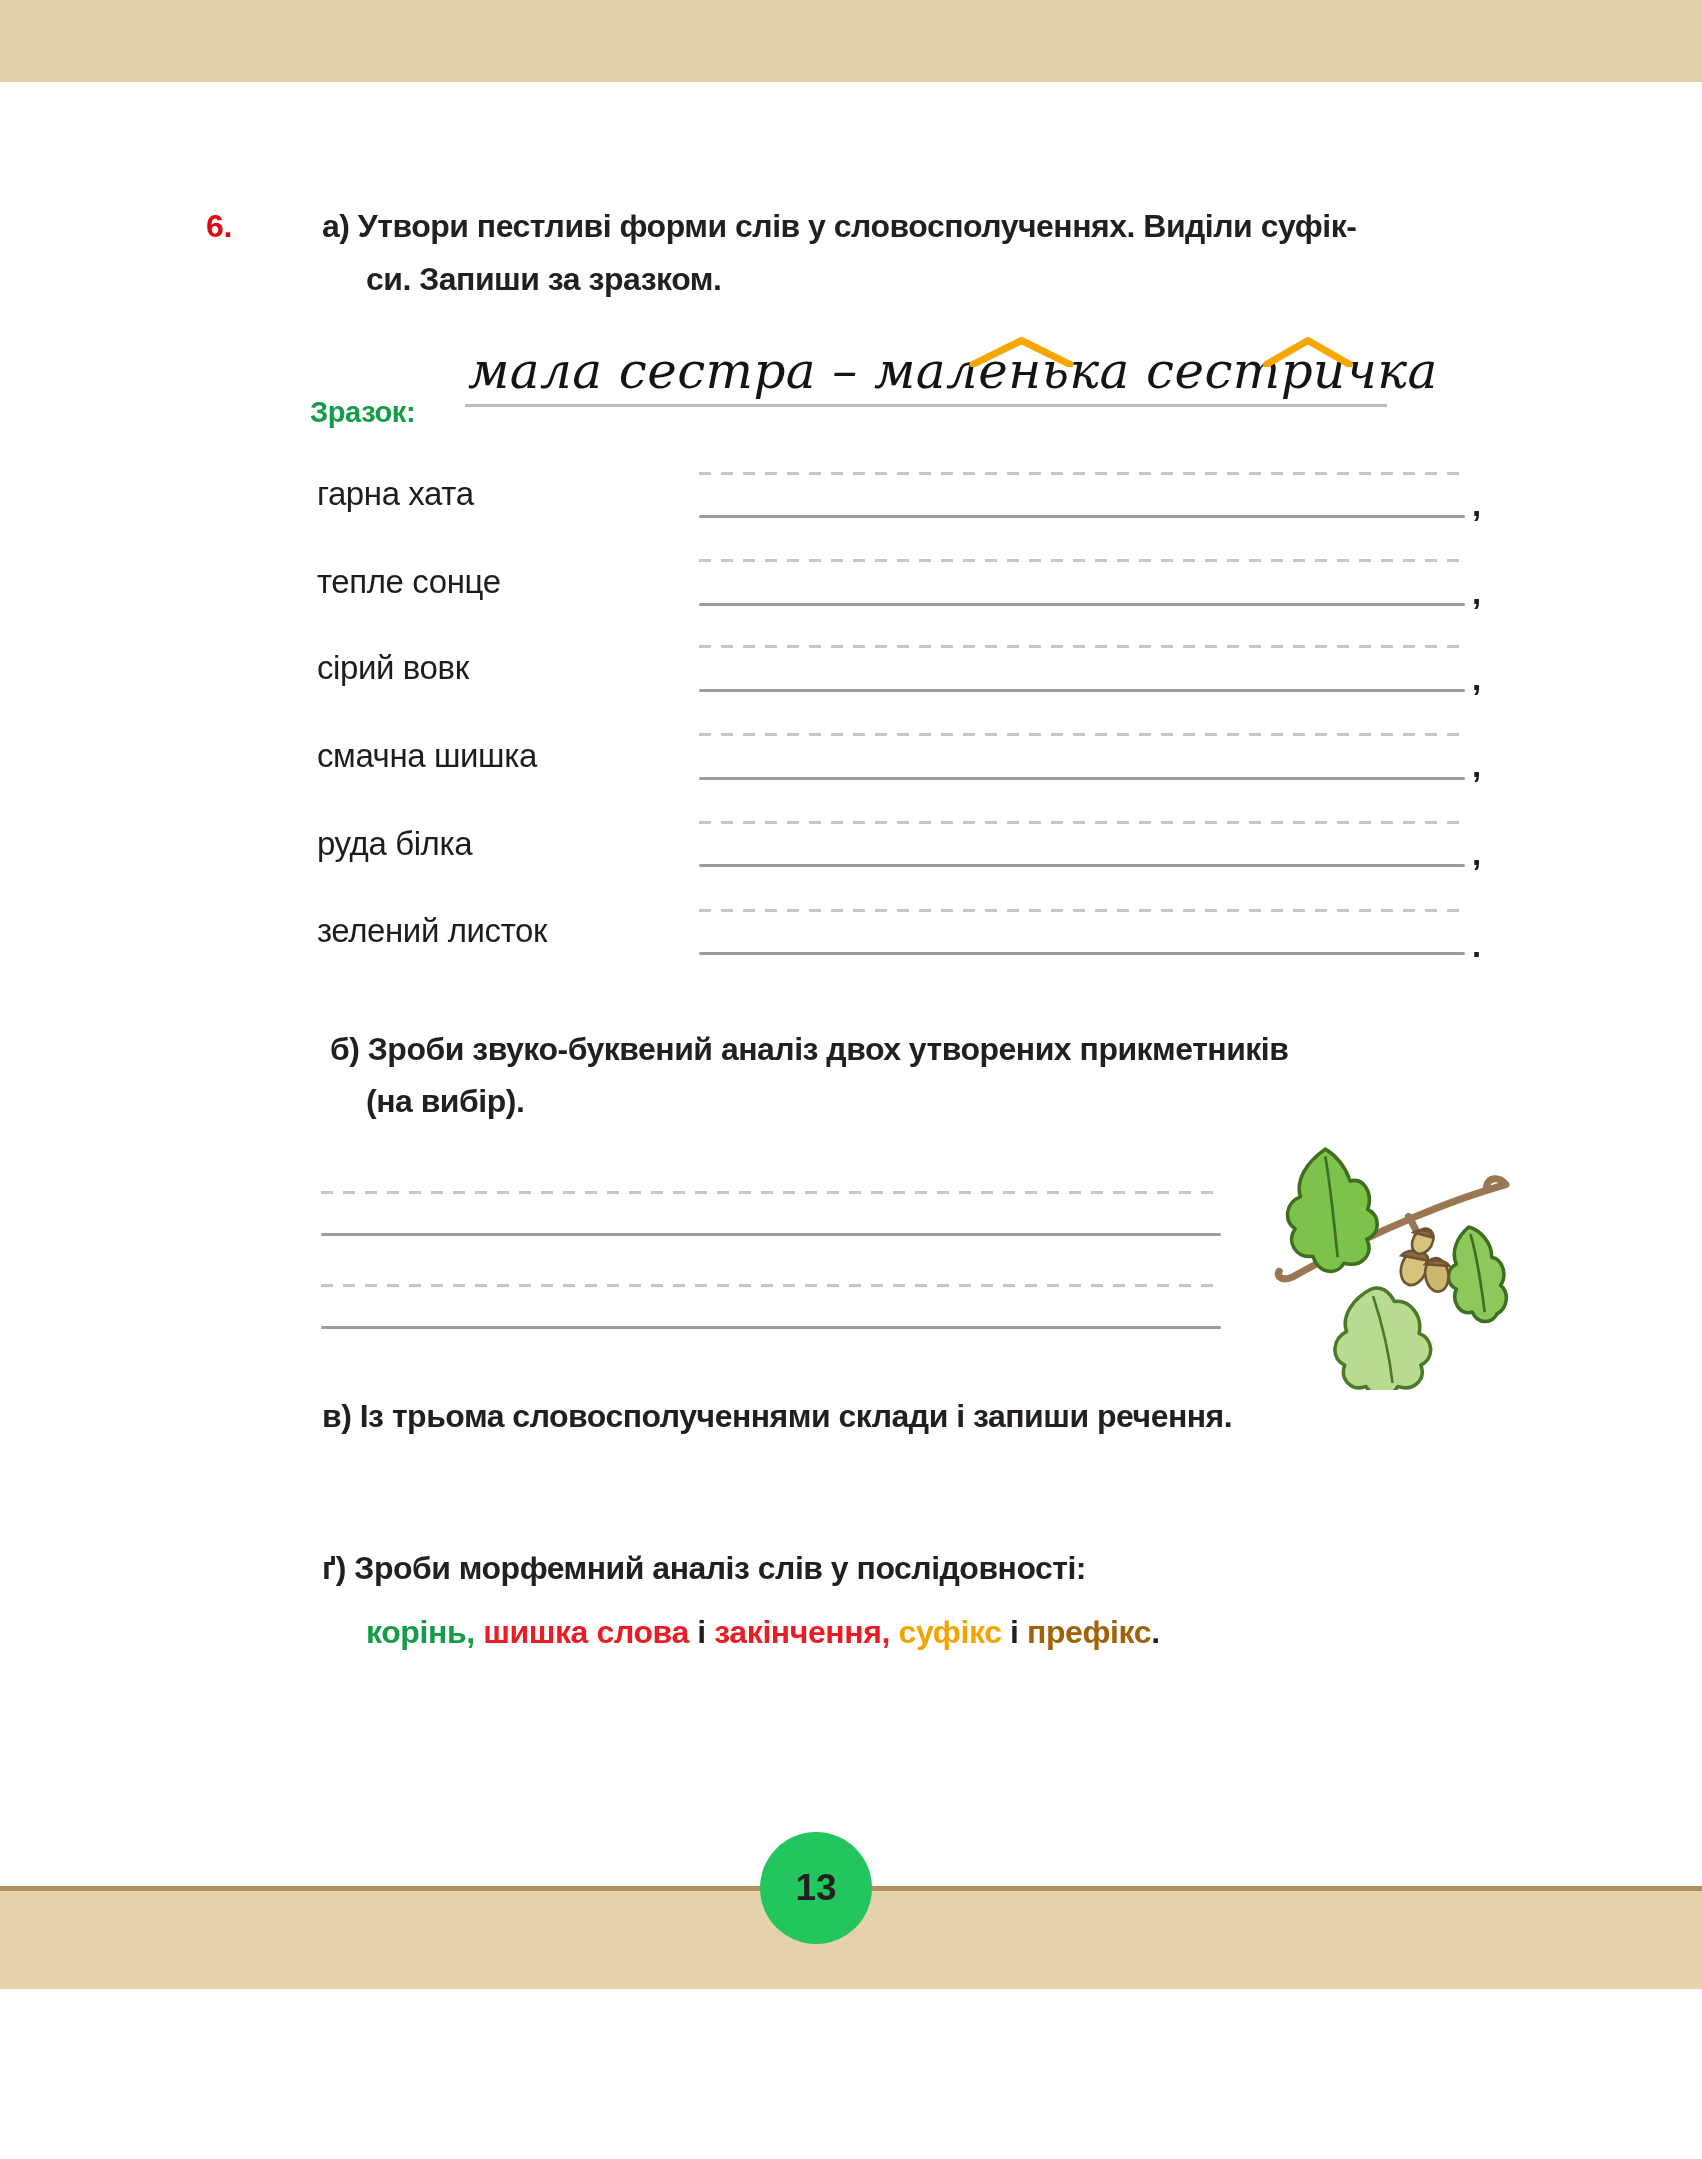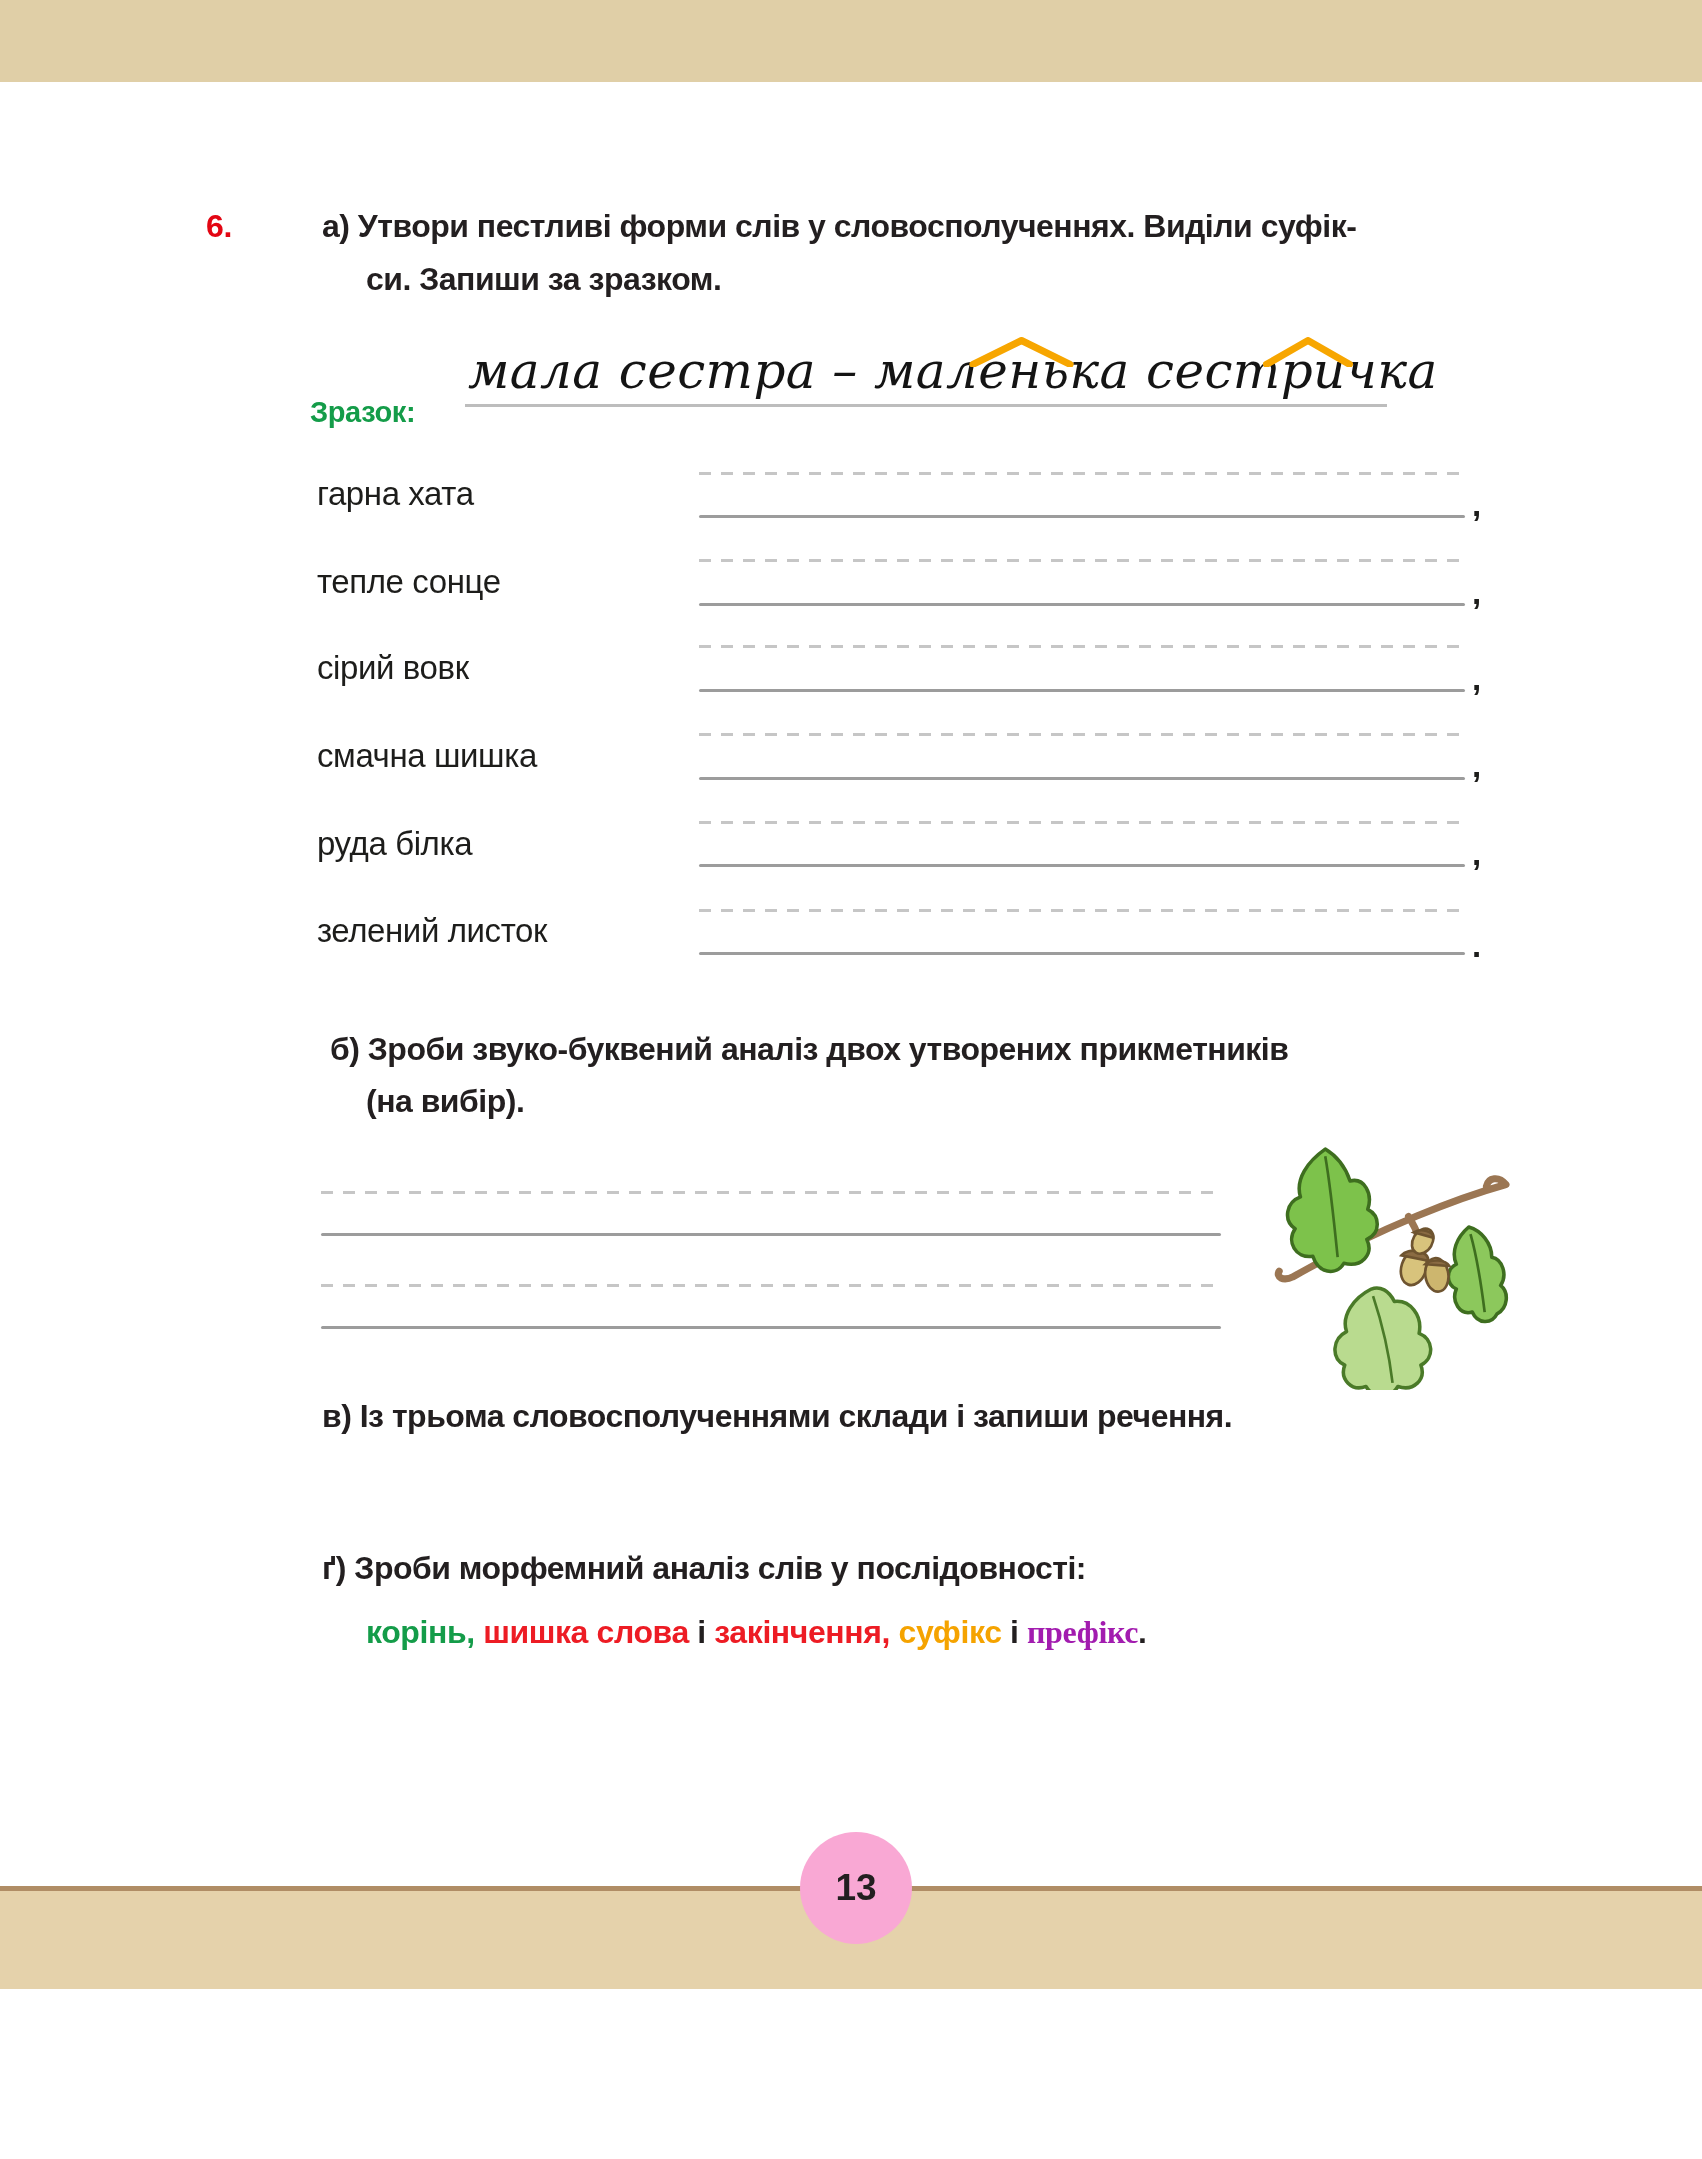--- a/index.html
+++ b/index.html
@@ -13,22 +13,22 @@
   }
   .band-top{
     position:absolute;left:0;top:0;width:1702px;height:82px;
     background:#e0cfa7;
   }
   .band-bottom{
     position:absolute;left:0;top:1886px;width:1702px;height:103px;
     background:#e5d2ab;border-top:5.3px solid #b08d65;box-sizing:border-box;
   }
   .page-circle{
-    position:absolute;left:800px;top:1832px;width:112px;height:112px;
-    background:#f9a8d4;border-radius:50%;z-index:3;
+    position:absolute;left:760px;top:1832px;width:112px;height:112px;
+    background:#22c55e;border-radius:50%;z-index:3;
     display:flex;align-items:center;justify-content:center;
     font-weight:700;font-size:37px;color:#231f20;
   }
   .ex-number{
     position:absolute;left:206px;top:208px;
     font-weight:700;font-size:32px;color:#e30613;letter-spacing:-0.4px;
   }
   .h-line{
     position:absolute;font-weight:700;font-size:32px;letter-spacing:-0.5px;
     color:#231f20;white-space:nowrap;
@@ -61,21 +61,21 @@
   }
   .punct{
     position:absolute;left:1472px;
     font-size:33px;font-weight:700;color:#1d1d1b;
   }
   .colored-line{
     position:absolute;left:366px;top:1614px;
     font-weight:700;font-size:32px;letter-spacing:-0.4px;white-space:nowrap;
   }
   .m-green{color:#149c49;} .m-red{color:#ed1c24;} .m-black{color:#231f20;}
-  .m-orange{color:#f5a300;} .m-magenta{color:#a21caf;font-family:Liberation Serif, serif;}
+  .m-orange{color:#f5a300;} .m-magenta{color:#a16207;}
   .words-row{
     position:absolute;left:319px;top:1729px;width:1188px;
     display:flex;justify-content:space-between;
     font-size:37px;font-weight:400;color:#231f20;letter-spacing:0.22em;
     white-space:nowrap;
   }
   .oak{position:absolute;left:1240px;top:1142px;width:275px;height:248px;}
 </style>
 </head>
 <body>

